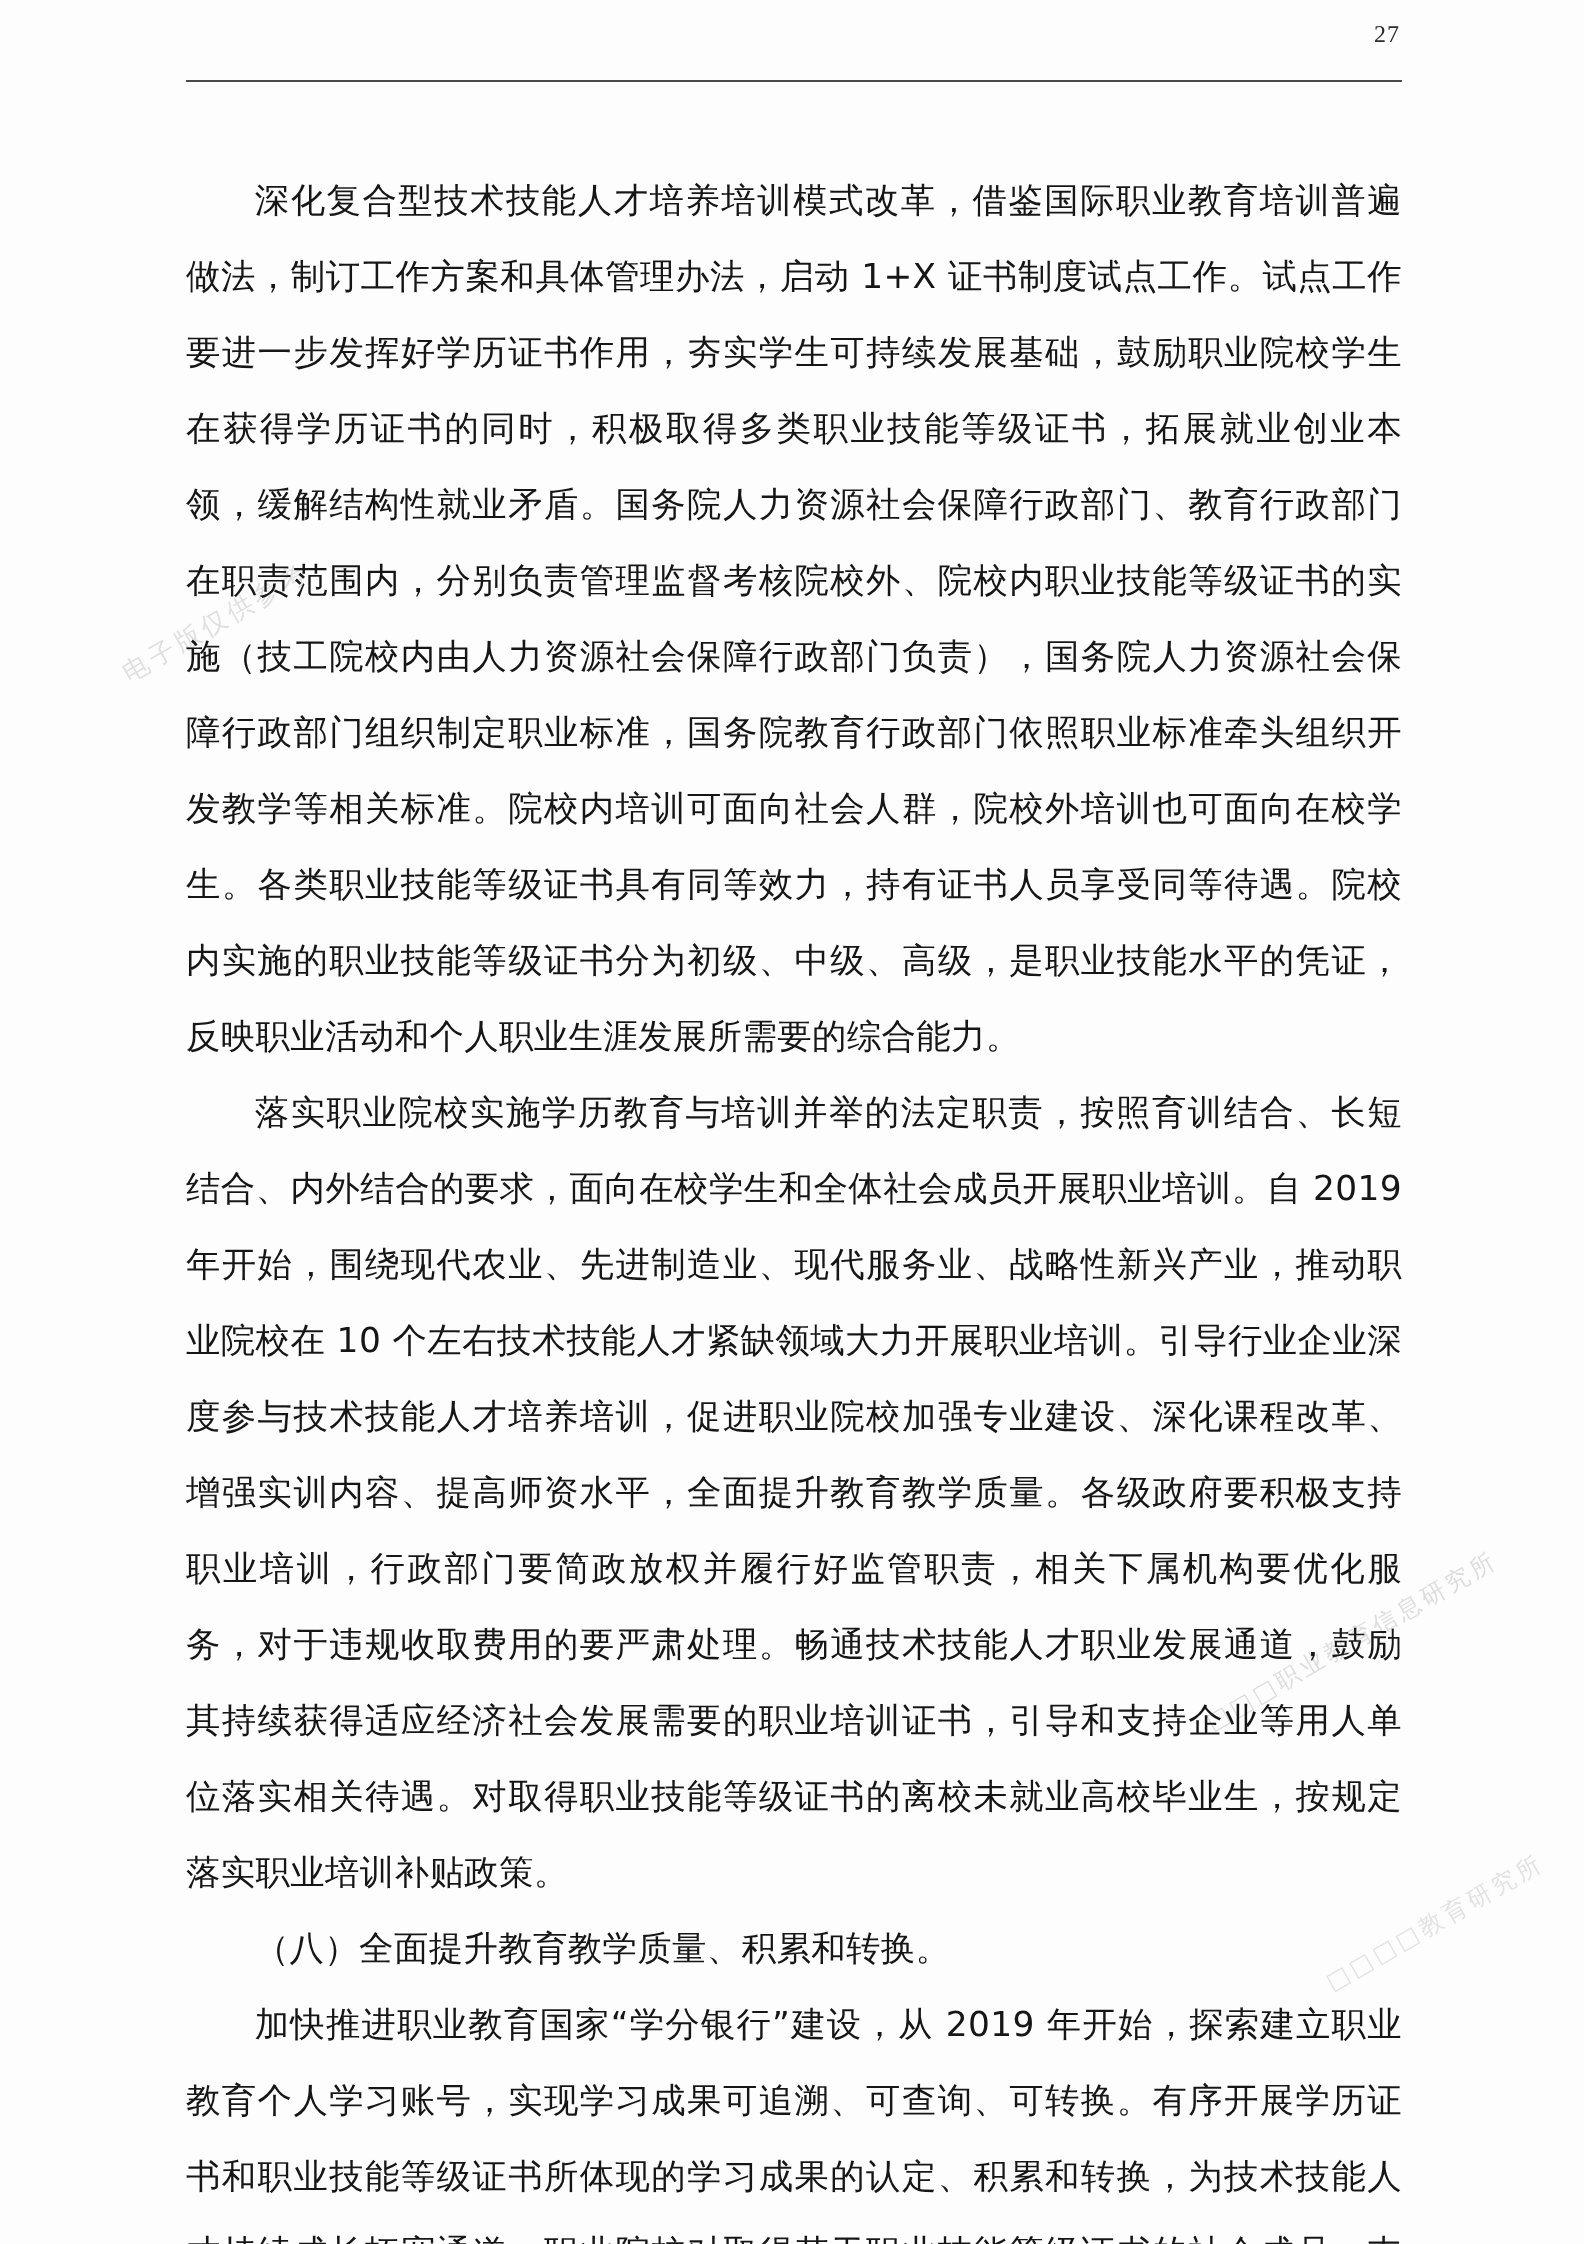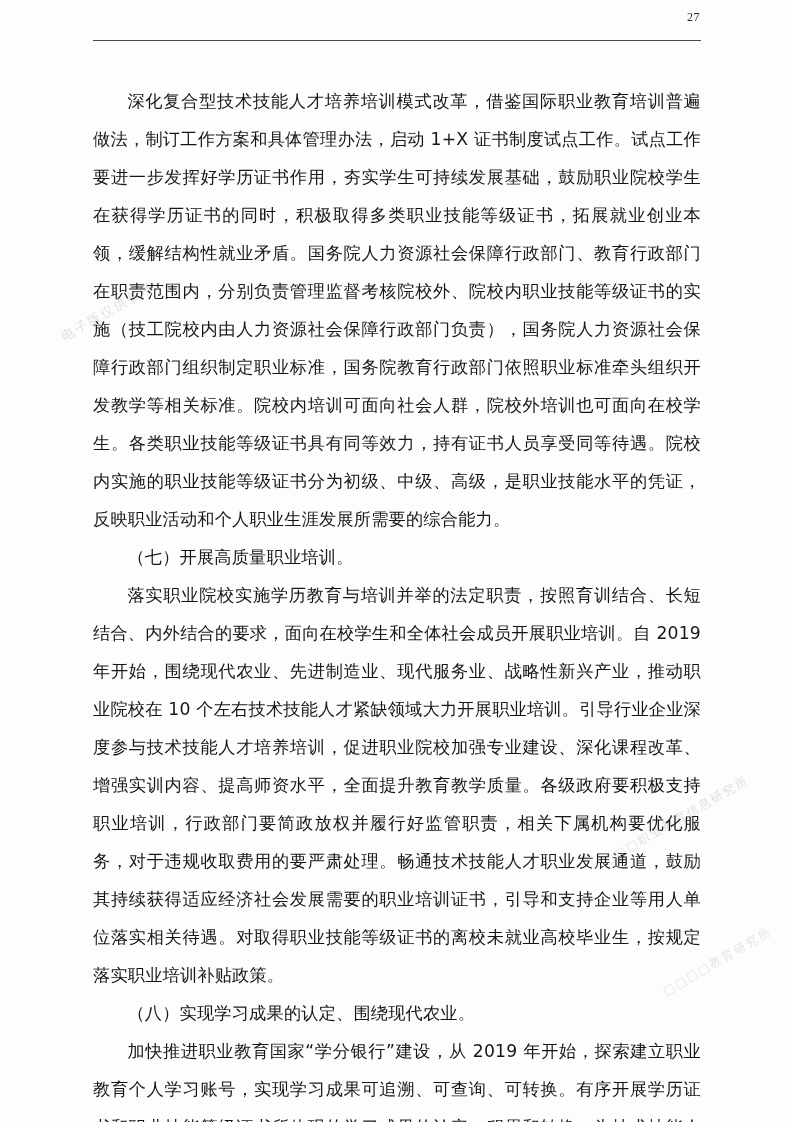--- a/index.html
+++ b/index.html
@@ -83,19 +83,18 @@
   <div class="page-number">27</div>
 
   <div class="header-rule"></div>
 
   <div class="watermark wm1">电子版仅供参考</div>
   <div class="watermark wm2">□□□职业教育信息研究所</div>
   <div class="watermark wm3">□□□□教育研究所</div>
 
   <div class="content">
     <p class="para">深化复合型技术技能人才培养培训模式改革，借鉴国际职业教育培训普遍做法，制订工作方案和具体管理办法，启动 1+X 证书制度试点工作。试点工作要进一步发挥好学历证书作用，夯实学生可持续发展基础，鼓励职业院校学生在获得学历证书的同时，积极取得多类职业技能等级证书，拓展就业创业本领，缓解结构性就业矛盾。国务院人力资源社会保障行政部门、教育行政部门在职责范围内，分别负责管理监督考核院校外、院校内职业技能等级证书的实施（技工院校内由人力资源社会保障行政部门负责），国务院人力资源社会保障行政部门组织制定职业标准，国务院教育行政部门依照职业标准牵头组织开发教学等相关标准。院校内培训可面向社会人群，院校外培训也可面向在校学生。各类职业技能等级证书具有同等效力，持有证书人员享受同等待遇。院校内实施的职业技能等级证书分为初级、中级、高级，是职业技能水平的凭证，反映职业活动和个人职业生涯发展所需要的综合能力。</p>
-    <p class="para heading">（七）开展高质量职业培训。</p>
     <p class="para">落实职业院校实施学历教育与培训并举的法定职责，按照育训结合、长短结合、内外结合的要求，面向在校学生和全体社会成员开展职业培训。自 2019 年开始，围绕现代农业、先进制造业、现代服务业、战略性新兴产业，推动职业院校在 10 个左右技术技能人才紧缺领域大力开展职业培训。引导行业企业深度参与技术技能人才培养培训，促进职业院校加强专业建设、深化课程改革、增强实训内容、提高师资水平，全面提升教育教学质量。各级政府要积极支持职业培训，行政部门要简政放权并履行好监管职责，相关下属机构要优化服务，对于违规收取费用的要严肃处理。畅通技术技能人才职业发展通道，鼓励其持续获得适应经济社会发展需要的职业培训证书，引导和支持企业等用人单位落实相关待遇。对取得职业技能等级证书的离校未就业高校毕业生，按规定落实职业培训补贴政策。</p>
-    <p class="para heading">（八）实现学习成果的认定、围绕现代农业。</p>
+    <p class="para heading">（八）全面提升教育教学质量、积累和转换。</p>
     <p class="para">加快推进职业教育国家“学分银行”建设，从 2019 年开始，探索建立职业教育个人学习账号，实现学习成果可追溯、可查询、可转换。有序开展学历证书和职业技能等级证书所体现的学习成果的认定、积累和转换，为技术技能人才持续成长拓宽通道。职业院校对取得若干职业技能等级证书的社会成员，支持其根据证书等级和类别免修部分课程，在完成规定内容学习后依法依规取得学</p>
   </div>
 
 </div>
 
 </body></html>

